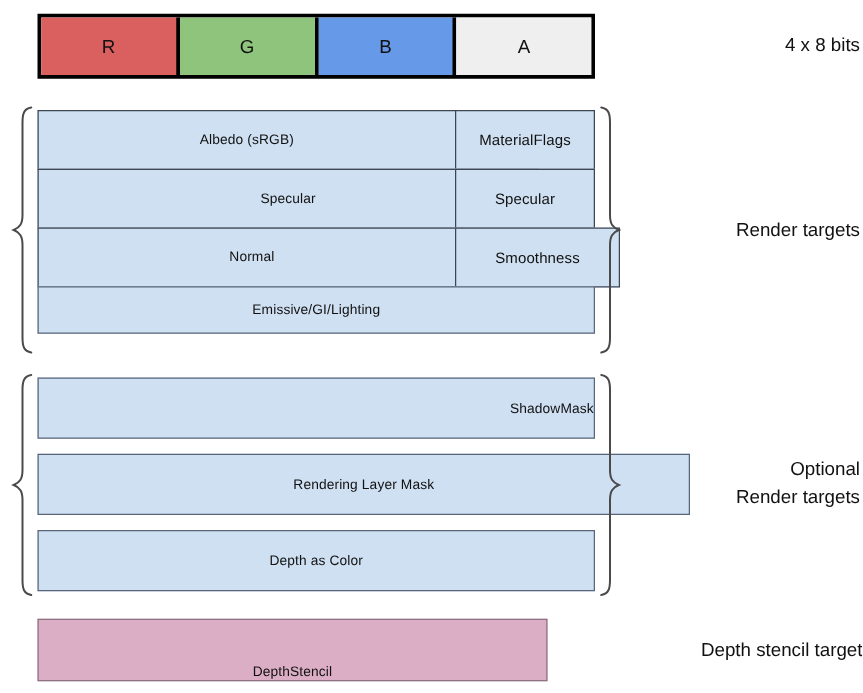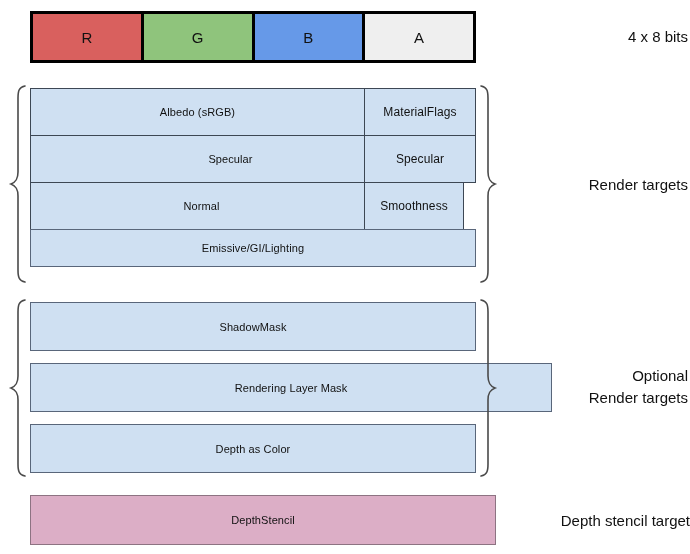--- a/index.html
+++ b/index.html
@@ -117,38 +117,38 @@
   <div class="box dark-divider" style="left:30px; top:135px; width:401px; height:48px;">
     <span>Specular</span>
   </div>
   <div class="box dark-divider small-label" style="left:364px; top:135px; width:112px; height:48px;">
     <span>Specular</span>
   </div>
 
   <div class="box dark-divider" style="left:30px; top:182px; width:343px; height:48px;">
     <span>Normal</span>
   </div>
-  <div class="box dark-divider small-label" style="left:364px; top:182px; width:100px; height:48px;">
+  <div class="box dark-divider small-label" style="left:364px; top:182px; width:132px; height:48px;">
     <span>Smoothness</span>
   </div>
 
   <div class="box" style="left:30px; top:229px; width:446px; height:38px;">
     <span>Emissive/GI/Lighting</span>
   </div>
 
   <svg class="brace" style="left:8px; top:84px;" width="20" height="200" viewBox="0 0 20 200">
     <path d="M17,2 C11,3 10,7 10,14 L10,88 C10,95 8,98 3,100 C8,102 10,105 10,112 L10,186 C10,193 11,197 17,198"></path>
   </svg>
   <svg class="brace" style="left:478px; top:84px;" width="20" height="200" viewBox="0 0 20 200">
     <path d="M3,2 C9,3 10,7 10,14 L10,88 C10,95 12,98 17,100 C12,102 10,105 10,112 L10,186 C10,193 9,197 3,198"></path>
   </svg>
 
   <div class="caption" style="left:498px; top:174px; width:190px;">Render targets</div>
 
-  <div class="box" style="left:30px; top:302px; width:446px; height:49px;">
+  <div class="box" style="left:30px; top:302px; width:446px; height:49px;justify-content:flex-end;">
     <span>ShadowMask</span>
   </div>
 
   <div class="box" style="left:30px; top:363px; width:522px; height:49px;">
     <span>Rendering Layer Mask</span>
   </div>
 
   <div class="box" style="left:30px; top:424px; width:446px; height:49px;">
     <span>Depth as Color</span>
   </div>
@@ -156,19 +156,19 @@
   <svg class="brace" style="left:8px; top:298px;" width="20" height="180" viewBox="0 0 20 180">
     <path d="M17,2 C11,3 10,7 10,14 L10,78 C10,85 8,88 3,90 C8,92 10,95 10,102 L10,166 C10,173 11,177 17,178"></path>
   </svg>
   <svg class="brace" style="left:478px; top:298px;" width="20" height="180" viewBox="0 0 20 180">
     <path d="M3,2 C9,3 10,7 10,14 L10,78 C10,85 12,88 17,90 C12,92 10,95 10,102 L10,166 C10,173 9,177 3,178"></path>
   </svg>
 
   <div class="caption" style="left:498px; top:365px; width:190px;">Optional
 Render targets</div>
 
-  <div class="box pink" style="left:30px; top:495px; width:466px; height:50px;">
+  <div class="box pink" style="left:30px; top:495px; width:408px; height:50px;align-items:flex-end;">
     <span>DepthStencil</span>
   </div>
 
   <div class="caption" style="left:498px; top:510px; width:192px;">Depth stencil target</div>
 
 </div>
 
 </body></html>

